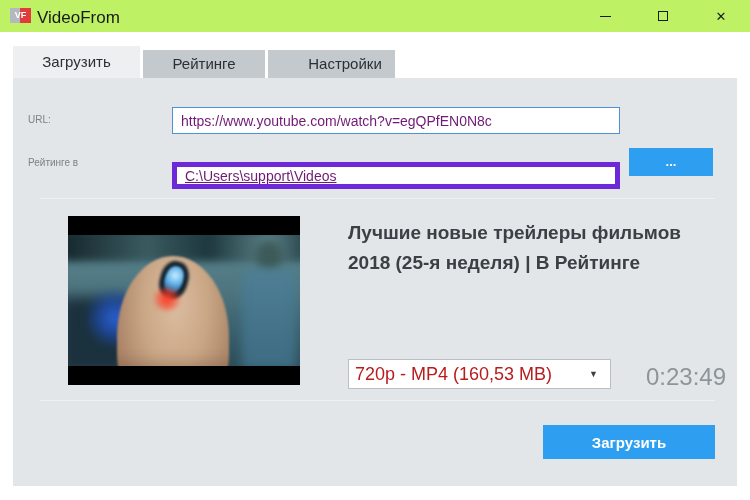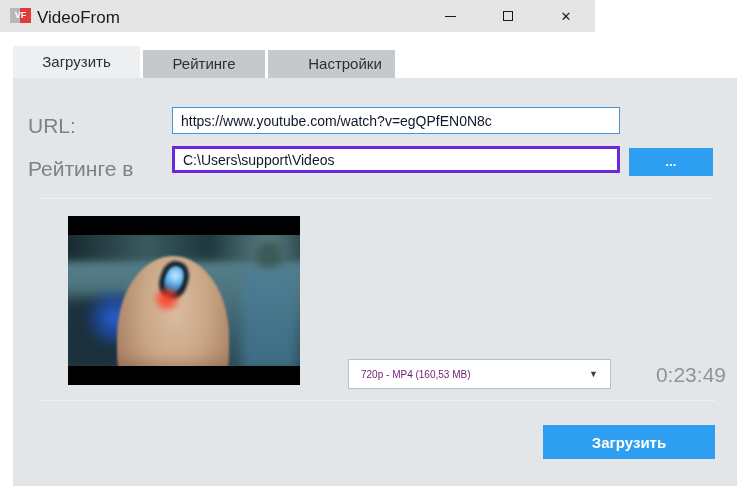--- a/index.html
+++ b/index.html
@@ -1,20 +1,20 @@
 <!DOCTYPE html>
 <html style="--accent: #2e9ff0;"><head>
 <meta charset="utf-8">
 <style>
   * { margin:0; padding:0; box-sizing:border-box; }
   html,body { width:750px; height:500px; background:#ffffff; overflow:hidden;
               font-family:"Liberation Sans", sans-serif; }
 
   
-  .titlebar { position:absolute; left:0; top:0; width:595px; height:32px; background:#e5e5e5; }
+  .titlebar { position:absolute; left:0; top:0; width:750px; height:32px; background:#bef264; }
   .app-icon { position:absolute; left:10px; top:8px; width:21px; height:15px;
               background:linear-gradient(90deg,#b3b9bf 0 46%, #e23b3b 46% 100%);
               color:#fff; font-size:9px; font-weight:bold; text-align:center;
               line-height:15px; letter-spacing:0px; }
   .app-title { position:absolute; left:37px; top:8px; font-size:17px; color:#1a1a1a; }
   .win-controls { position:absolute; right:0; top:0; height:32px; display:flex; }
   .win-btn { width:58px; height:32px; display:flex; align-items:center; justify-content:center; }
   .ic-min { width:11px; height:0; border-top:1px solid #1a1a1a; display:block; }
   .ic-max { width:10px; height:10px; border:1px solid #1a1a1a; display:block; }
   .ic-close { font-size:13px; color:#1a1a1a; line-height:1; }
@@ -23,29 +23,29 @@
   .tab { position:absolute; text-align:center; font-size:15px; color:#2b3035; cursor:default; }
   .tab.active { left:13px; top:46px; width:127px; height:32px; line-height:32px;
                 background:#edeff0; z-index:2; }
   .tab.t2 { left:143px; top:50px; width:122px; height:28px; line-height:28px; background:#c4c9cd; }
   .tab.t3 { left:268px; top:50px; width:127px; height:28px; line-height:28px; background:#c4c9cd;padding-left:27px; }
 
   
   .panel { position:absolute; left:13px; top:78px; width:724px; height:408px;
            background:#e3e6e8; }
 
-  .field-label { position:absolute; left:15px; font-size:21px; color:#7b8288; }
+  .field-label { position:absolute; left:15px; font-size:10px; color:#7b8288; }
   .lbl-url { top:36px; }
   .lbl-save { top:79px; }
 
   .txt-input { position:absolute; left:159px; width:448px; height:27px; background:#fff;
-               font-family:"Liberation Sans", sans-serif; font-size:14px; color:#0f172a;
+               font-family:"Liberation Sans", sans-serif; font-size:14px; color:#701a75;
                padding:0 8px; outline:none; }
   .inp-url  { top:29px; border:1px solid #4f91d6; }
-  .inp-save { top:68px; border:3px solid #6d28d9; }
+  .inp-save { top:84px; border:5px solid #6d28d9;text-decoration:underline; }
 
   .btn-browse { position:absolute; left:616px; top:70px; width:84px; height:28px;
                 background:var(--accent); color:#fff; font-size:13px; font-weight:bold;
                 border:none; text-align:center; line-height:26px; cursor:pointer; }
 
   .sep { position:absolute; left:27px; width:675px; height:1px; background:#ccd2d5;
          border-bottom:1px solid #eef1f2; }
   .sep1 { top:120px; } .sep2 { top:322px; }
 
   
@@ -82,24 +82,24 @@
                     background:radial-gradient(circle,#ff3a24 0%,rgba(255,58,36,0.55) 45%,rgba(255,58,36,0) 75%);
                     filter:blur(2px); }
 
   
   .video-title { position:absolute; left:335px; top:140px; width:385px;
                  font-size:19px; font-weight:bold; color:#3a4046; line-height:30px;
                  white-space:pre-line; }
   .dropdown { position:absolute; left:335px; top:281px; width:263px; height:30px;
               background:#fff; border:1px solid #b9bfc4; display:flex; align-items:center;
               cursor:pointer; }
-  .dropdown-text { flex:1; padding-left:12px; font-size:10px; color:#701a75; }
+  .dropdown-text { flex:1; padding-left:6px; font-size:18px; color:#b91c1c; }
   .dropdown-arrow { padding-right:12px; font-size:9px; color:#3a3f45; }
   .duration { position:absolute; left:628px; top:285px; width:85px; text-align:right;
-              font-size:21px; color:#8d959b; }
+              font-size:24px; color:#8d959b; }
 
   .btn-download { position:absolute; left:530px; top:347px; width:172px; height:34px;
                   background:var(--accent); color:#fff; font-size:15px; font-weight:bold;
                   border:none; cursor:pointer; font-family:"Liberation Sans", sans-serif; }
   :root { --accent:#2e9ff0; }
 </style>
 </head>
 <body>
 
 <div class="titlebar">
@@ -141,20 +141,22 @@
       <div class="sc-person-head"></div>
       <div class="sc-person-body"></div>
       <div class="sc-head"></div>
       <div class="sc-implant-slit"></div>
       <div class="sc-implant-blue"></div>
       <div class="sc-implant-red"></div>
       <div class="sc-head-shade"></div>
     </div>
   </div>
 
+  <div class="video-title">Лучшие новые трейлеры фильмов
+2018 (25-я неделя) | В Рейтинге</div>
 
   <div class="dropdown">
     <span class="dropdown-text">720p - MP4 (160,53 MB)</span>
     <span class="dropdown-arrow">▼</span>
   </div>
   <div class="duration">0:23:49</div>
 
   <div class="sep sep2"></div>
 
   <button class="btn-download">Загрузить</button>

